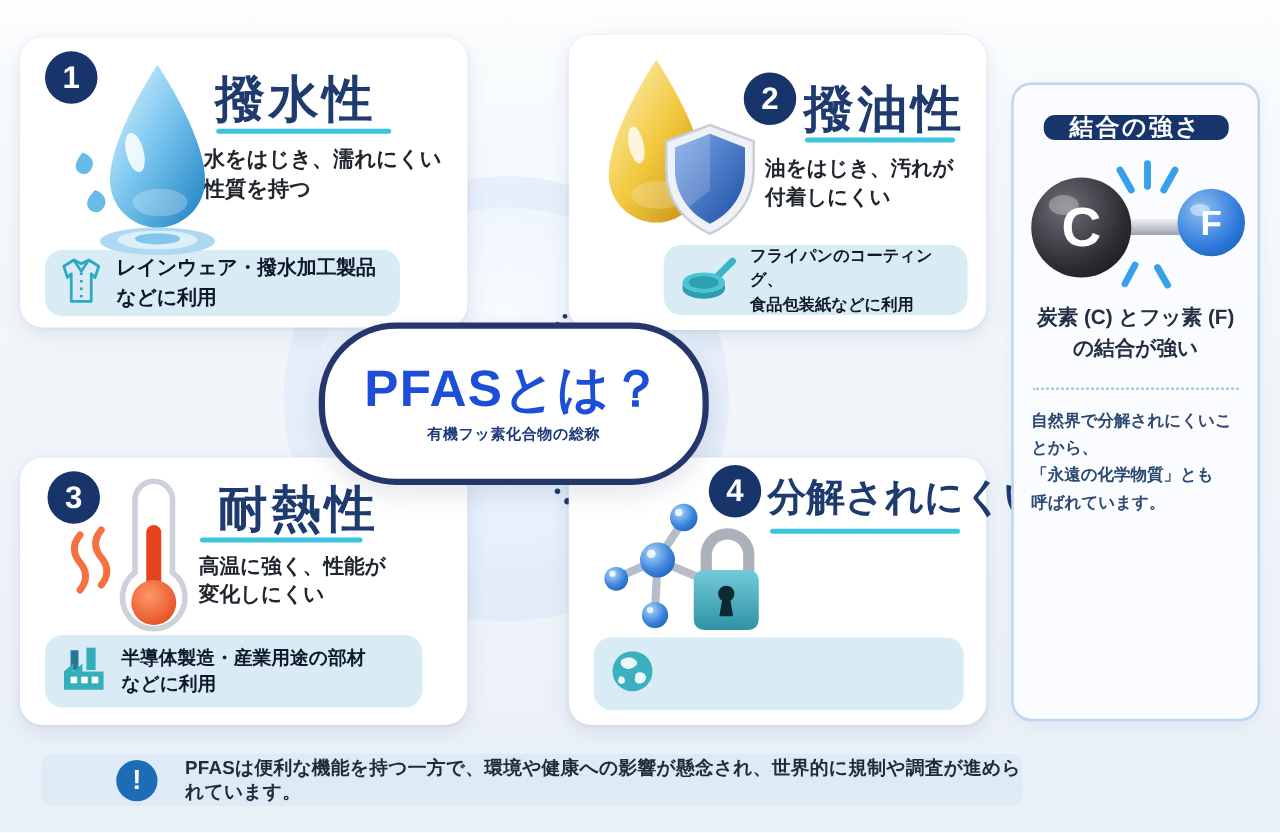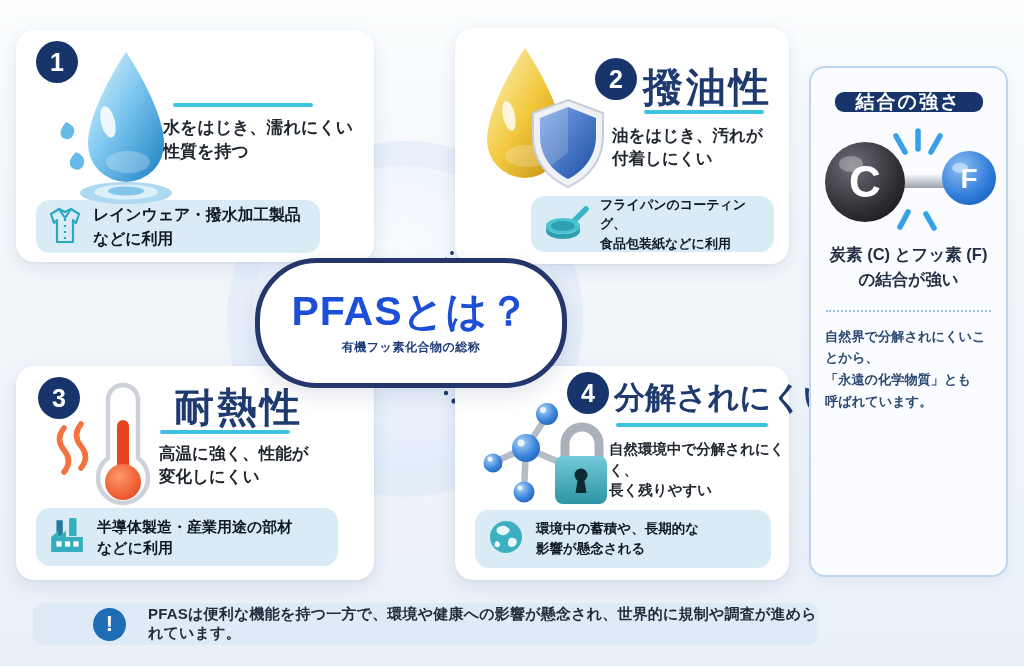--- a/index.html
+++ b/index.html
@@ -156,20 +156,21 @@
         <ellipse cx="74" cy="147" rx="46" ry="11" fill="#aed9f0"></ellipse>
         <ellipse cx="74" cy="146" rx="32" ry="7.5" fill="#dcf0fa"></ellipse>
         <ellipse cx="74" cy="145" rx="18" ry="4.5" fill="#83c6e9"></ellipse>
         <path d="M74 6 C74 6 36 62 36 98 a38 38 0 0 0 76 0 C112 62 74 6 74 6 Z" fill="url(#wg)"></path>
         <ellipse cx="56" cy="76" rx="7" ry="16" fill="#ffffff" opacity=".85" transform="rotate(-14 56 76)"></ellipse>
         <ellipse cx="76" cy="116" rx="22" ry="11" fill="#ffffff" opacity=".25"></ellipse>
         <path d="M14 76 q-9 11 -3 16 q8 4 11 -5 q2 -7 -8 -11Z" fill="#66bbe8"></path>
         <path d="M24 106 q-10 10 -4 16 q8 5 12 -4 q2 -8 -8 -12Z" fill="#66bbe8"></path>
       </svg>
     </div>
+    <div class="title">撥水性</div>
     <div class="underline"></div>
     <div class="desc">水をはじき、濡れにくい
 性質を持つ</div>
     <div class="usage">
       <span>
         <svg width="34" height="40" viewBox="0 0 34 40" fill="none" stroke="#2aa9c0" stroke-width="2.2" stroke-linejoin="round">
           <path d="M11 4 L17 7 L23 4 L31 9 L28 18 L25 15 V37 H9 V15 L6 18 L3 9 Z"></path>
           <path d="M11 4 L17 13 L23 4"></path>
           <line x1="17" y1="14" x2="17" y2="36" stroke-dasharray="2 4"></line>
         </svg>
@@ -286,33 +287,29 @@
         <circle cx="51" cy="90" r="2.5" fill="#fff" opacity=".8"></circle>
         <path d="M96 60 v-14 a17 17 0 0 1 34 0 v14" fill="none" stroke="#aab1bb" stroke-width="9"></path>
         <rect x="86" y="58" width="52" height="48" rx="8" fill="url(#lg)"></rect>
         <circle cx="112" cy="77" r="6.5" fill="#0d2a33"></circle>
         <path d="M109 80 h6 l2.5 15 h-11 Z" fill="#0d2a33"></path>
       </svg>
     </div>
     <div class="badge">4</div>
     <div class="title">分解されにくい</div>
     <div class="underline"></div>
-    <div class="desc">自然環境中で分解されにくく、
-長く残りやすい</div>
     <div class="usage">
       <span>
         <svg width="38" height="38" viewBox="0 0 38 38">
           <circle cx="19" cy="19" r="16" fill="#3cb0c0"></circle>
           <path d="M10 10 q6 -4 10 -1 q5 3 1 6 q-3 3 -7 2 q-6 -2 -4 -7Z" fill="#eaf8fa"></path>
           <path d="M23 20 q6 -1 7 4 q-1 5 -6 5 q-4 -1 -3 -5 q0 -3 2 -4Z" fill="#eaf8fa"></path>
           <path d="M9 23 q4 0 4 4 q-1 3 -4 2 q-3 -2 0 -6Z" fill="#eaf8fa"></path>
         </svg>
       </span>
-      <span class="usage-text">環境中の蓄積や、長期的な
-影響が懸念される</span>
     </div>
   </div>
 
   <div class="center-pill">
     <div class="center-title">PFASとは？</div>
     <div class="center-sub">有機フッ素化合物の総称</div>
   </div>
 
   <div class="sidebar">
     <div class="sb-header">結合の強さ</div>

